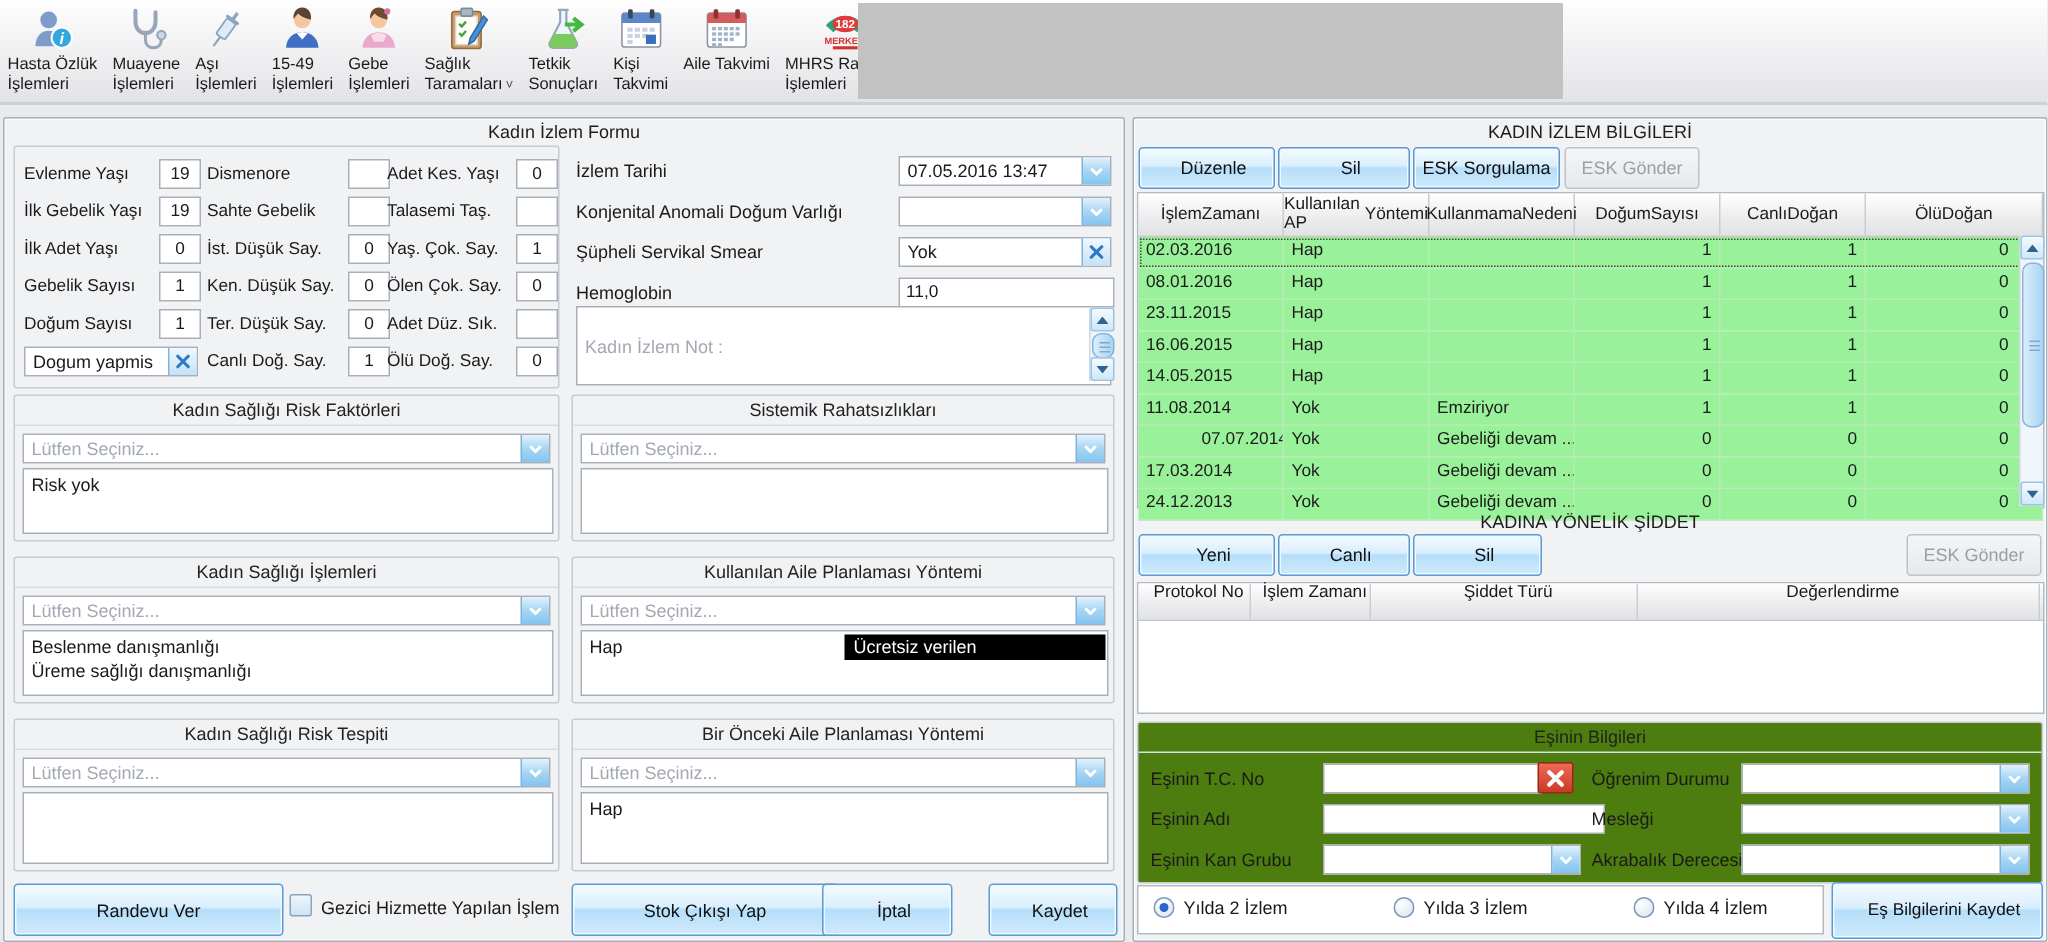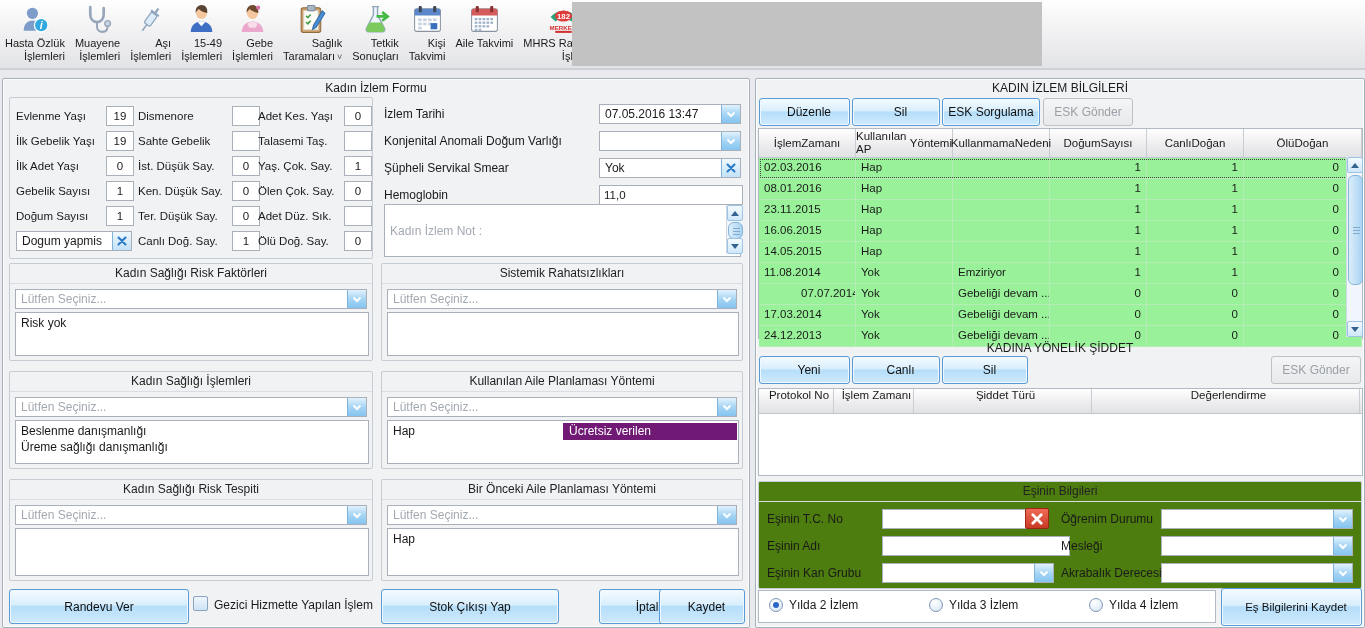--- a/index.html
+++ b/index.html
@@ -4,21 +4,21 @@
 <style>
   html,body{margin:0;padding:0;}
   body{width:1365px;height:628px;position:relative;background:#e8eaed;
        font-family:"Liberation Sans",sans-serif;font-size:12px;color:#1a1a1a;overflow:hidden;}
   
   #toolbar{position:absolute;left:0;top:0;width:1365px;height:68px;
     background:linear-gradient(#fefefe,#efeff1 55%,#e2e3e6);border-bottom:2px solid #cdd0d4;
     display:flex;align-items:stretch;}
   .tb-item{display:flex;flex-direction:column;align-items:center;padding:2px 5px 0;cursor:pointer;}
   .tb-icon{width:36px;height:35px;display:flex;align-items:center;justify-content:center;}
-  .tb-label{font-size:11px;line-height:13px;text-align:right;white-space:pre-line;}
+  .tb-label{font-size:11px;line-height:13px;text-align:left;white-space:pre-line;}
   .tb-chev{font-size:9px;color:#555;margin-left:2px;}
   #redact{position:absolute;left:572px;top:2px;width:470px;height:64px;background:#c2c2c2;}
   
   .panel{position:absolute;background:#f1f2f4;border:1px solid #a6b0ba;border-radius:2px;
          box-shadow:inset 0 0 0 1px #fbfcfd;}
   #left-panel{left:2px;top:78px;width:746px;height:548px;}
   #right-panel{left:755px;top:78px;width:608px;height:548px;}
   .panel-title{position:absolute;left:0;right:0;text-align:center;font-size:12px;color:#1c1c1c;}
   .gbox{position:absolute;border:1px solid #c6ccd4;border-radius:2px;}
   .gbox-title{position:absolute;left:0;right:0;top:0;height:19px;line-height:19px;text-align:center;
@@ -365,21 +365,21 @@
       <div class="gbox" style="left: 378px; top: 292px; width: 360px; height: 96px;">
         <div class="gbox-title">Kullanılan Aile Planlaması Yöntemi</div>
         <div class="combo" style="left: 5px; top: 25px; width: 350px;">
           <div class="val ph">Lütfen Seçiniz...</div>
           <div class="arr">
             <svg width="10" height="7" viewBox="0 0 10 7">
               <path d="M1.5 1.5 5 5l3.5-3.5" fill="none" stroke="#fff" stroke-width="2"></path>
             </svg>
           </div>
         </div>
-        <div class="tbox" style="left: 5px; top: 48px; width: 340px; height: 38px;"><div style="font-size: 12px; line-height: 17px;">Hap</div><div class="tag" style="left: 50%; top: 2px; right: 1px; background: #701a75;">Ücretsiz verilen</div></div>
+        <div class="tbox" style="left: 5px; top: 48px; width: 340px; height: 38px;"><div style="font-size: 12px; line-height: 17px;">Hap</div><div class="tag" style="left: 50%; top: 2px; right: 1px; background: #000000;">Ücretsiz verilen</div></div>
       </div>
       <div class="gbox" style="left: 6px; top: 400px; width: 362px; height: 100px;">
         <div class="gbox-title">Kadın Sağlığı Risk Tespiti</div>
         <div class="combo" style="left: 5px; top: 25px; width: 352px;">
           <div class="val ph">Lütfen Seçiniz...</div>
           <div class="arr">
             <svg width="10" height="7" viewBox="0 0 10 7">
               <path d="M1.5 1.5 5 5l3.5-3.5" fill="none" stroke="#fff" stroke-width="2"></path>
             </svg>
           </div>
@@ -402,21 +402,21 @@
 
   <div class="btn" style="left:6px;top:510px;width:178px;height:33px;">
     <span>Randevu Ver</span>
   </div>
   <div class="flabel" style="left:190px;top:516px;">
     <span class="checkbox"></span><span style="font-size:12px;">Gezici Hizmette Yapılan İşlem</span>
   </div>
   <div class="btn" style="left:378px;top:510px;width:176px;height:33px;">
     <span>Stok Çıkışı Yap</span>
   </div>
-  <div class="btn" style="left:596px;top:510px;width:85px;height:33px;">
+  <div class="btn" style="left:545px;top:510px;width:85px;height:33px;">
     <span class="ic"></span>
     <span>İptal</span>
   </div>
   <div class="btn" style="left:656px;top:510px;width:84px;height:33px;">
     <span class="ic"></span>
     <span>Kaydet</span>
   </div>
 </div>
 
 <div id="right-panel" class="panel">

